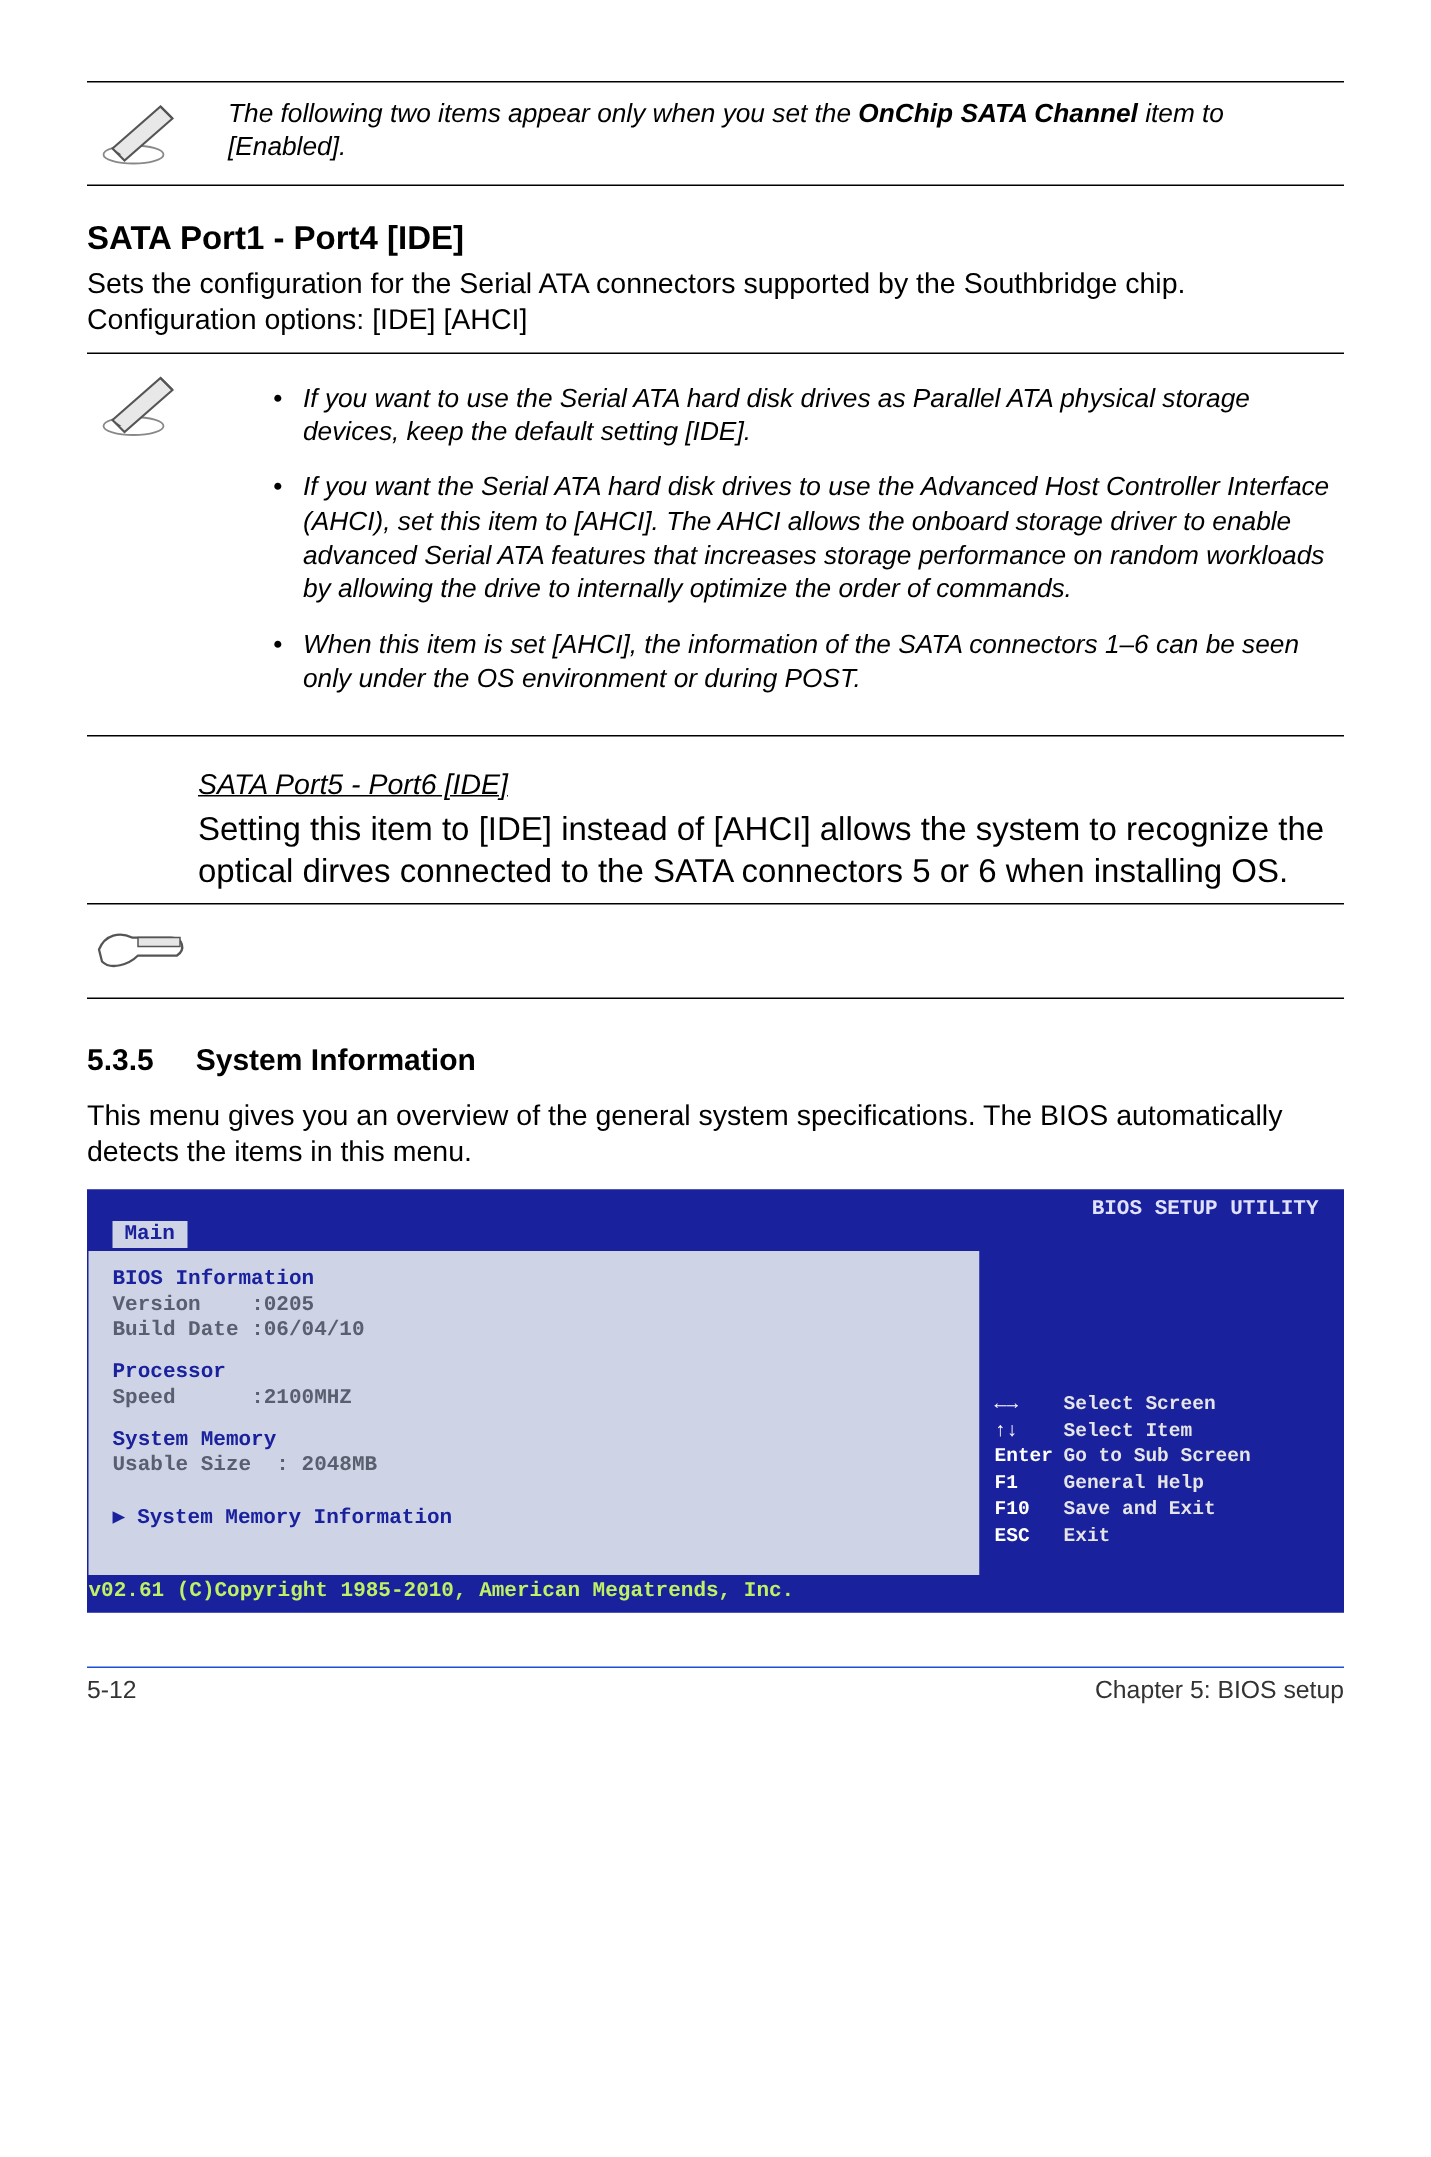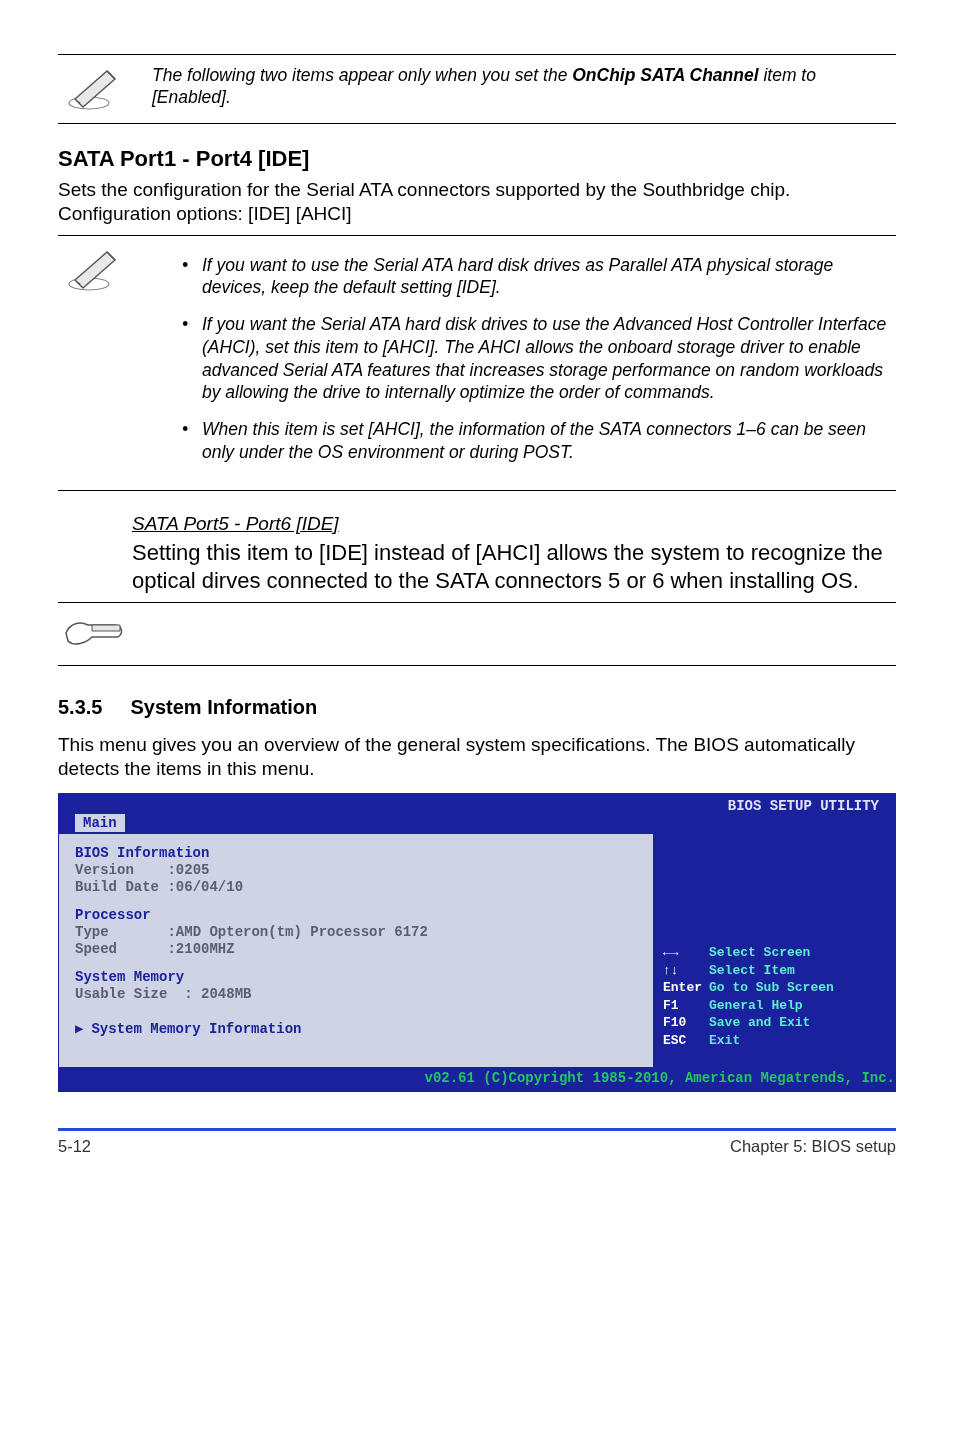--- a/index.html
+++ b/index.html
@@ -24,27 +24,27 @@
   .bios-box { width: 100%; background: #19219c; color: #fff; font-family: "Courier New", monospace; font-size: 14px; border: 1px solid #19219c; margin-top: 12px; }
   .bios-titlebar { text-align: right; font-weight: bold; padding: 4px 16px 0 0; color: #e0e0ff; }
   .bios-tabbar { padding: 0 16px 2px 16px; }
   .bios-tab { display:inline-block; background:#cfd3e6; color:#19219c; padding: 1px 8px; font-weight:bold; }
   .bios-body { display:flex; }
   .bios-left { flex: 1; background:#cfd3e6; color:#19219c; padding: 10px 16px 18px 16px; font-weight: bold; }
   .bios-left .dim { color:#5a5f6f; font-weight: bold; }
   .bios-right { width: 242px; background:#19219c; color:#cfd3e6; padding: 10px 10px 18px 10px; font-weight:bold; display:flex; flex-direction:column; }
   .bios-right .help { margin-top:auto; font-size:13px; line-height:1.35; }
   .bios-right .help .lbl { display:inline-block; width:46px; color:#fff; }
-  .bios-right .help .txt { color:#5eead4;text-align:center; }
-  .bios-footer { background:#19219c; color:#22c55e; text-align:right; padding:3px 0 5px 0; font-weight:bold; }
+  .bios-right .help .txt { color:#e5e5e5;text-align:center; }
+  .bios-footer { background:#19219c; color:#bef264; text-align:left; padding:3px 0 5px 0; font-weight:bold; }
   .bios-line { margin: 1px 0; white-space: pre; }
   .bios-group { margin-bottom: 12px; }
   .tri { color:#19219c; margin-right:8px; }
 
-  .page-footer { display:flex; justify-content: space-between; font-size: 16.5px; margin-top: 36px; border-top: 3px solid #1d4ed8; padding-top: 6px; color:#333; }
+  .page-footer { display:flex; justify-content: space-between; font-size: 16.5px; margin-top: 36px; border-top: 1px solid #1d4ed8; padding-top: 6px; color:#333; }
 
   
   .note-text-col ul { list-style:none; padding-left: 34px; }
   .note-text-col ul li { position:relative; padding-left:16px; margin:8px 0 14px 0; font-size:17.5px; line-height:1.3; }
   .note-text-col ul li::before { content:"•"; position:absolute; left:-4px; top:0; }
 
   .indent-block { padding-left: 74px; margin: 12px 0 6px 0; }
 </style>
 </head>
 <body>
@@ -110,21 +110,20 @@
   </div>
   <div class="bios-body">
     <div class="bios-left">
       <div class="bios-group">
         <div class="bios-line">BIOS Information</div>
         <div class="bios-line dim"><span>Version</span>    <span>:0205</span></div>
         <div class="bios-line dim"><span>Build Date</span> <span>:06/04/10</span></div>
       </div>
       <div class="bios-group">
         <div class="bios-line">Processor</div>
-        <div class="bios-line dim"><span>Type</span>       <span>:AMD Opteron(tm) Processor 6172</span></div>
         <div class="bios-line dim"><span>Speed</span>      <span>:2100MHZ</span></div>
       </div>
       <div class="bios-group">
         <div class="bios-line">System Memory</div>
         <div class="bios-line dim"><span>Usable Size</span>  <span>: 2048MB</span></div>
       </div>
       <div class="bios-group" style="margin-top:18px;">
         <div class="bios-line"><span class="tri">▶</span><span>System Memory Information</span></div>
       </div>
     </div>

